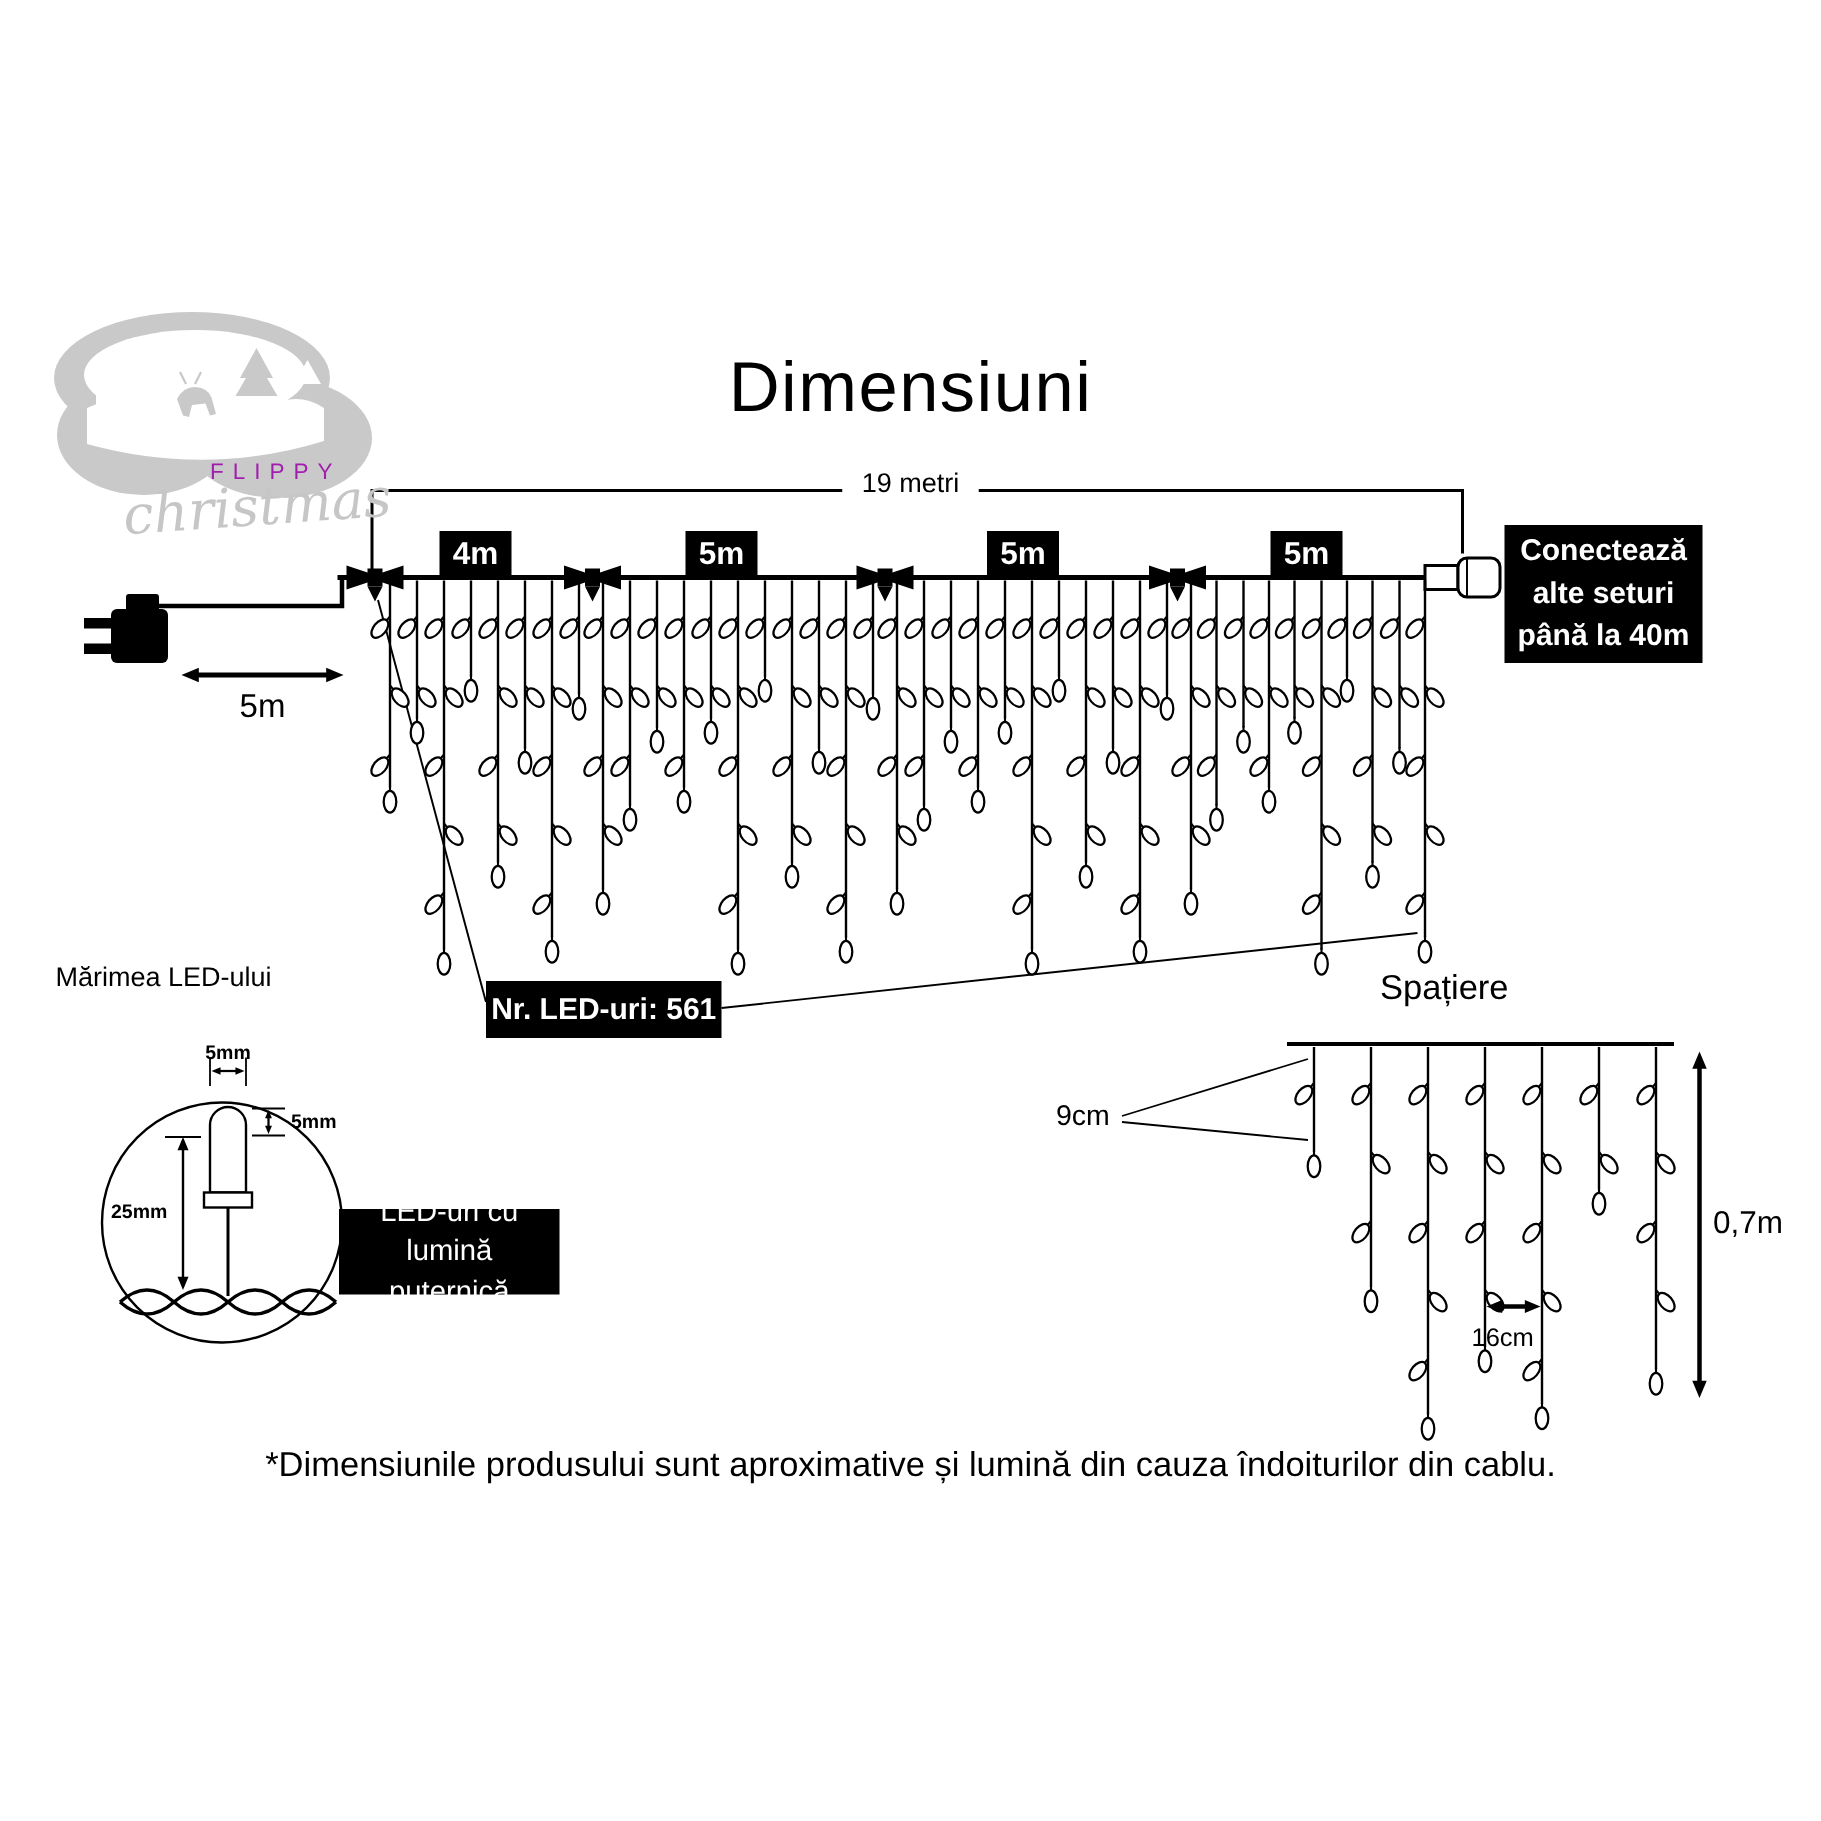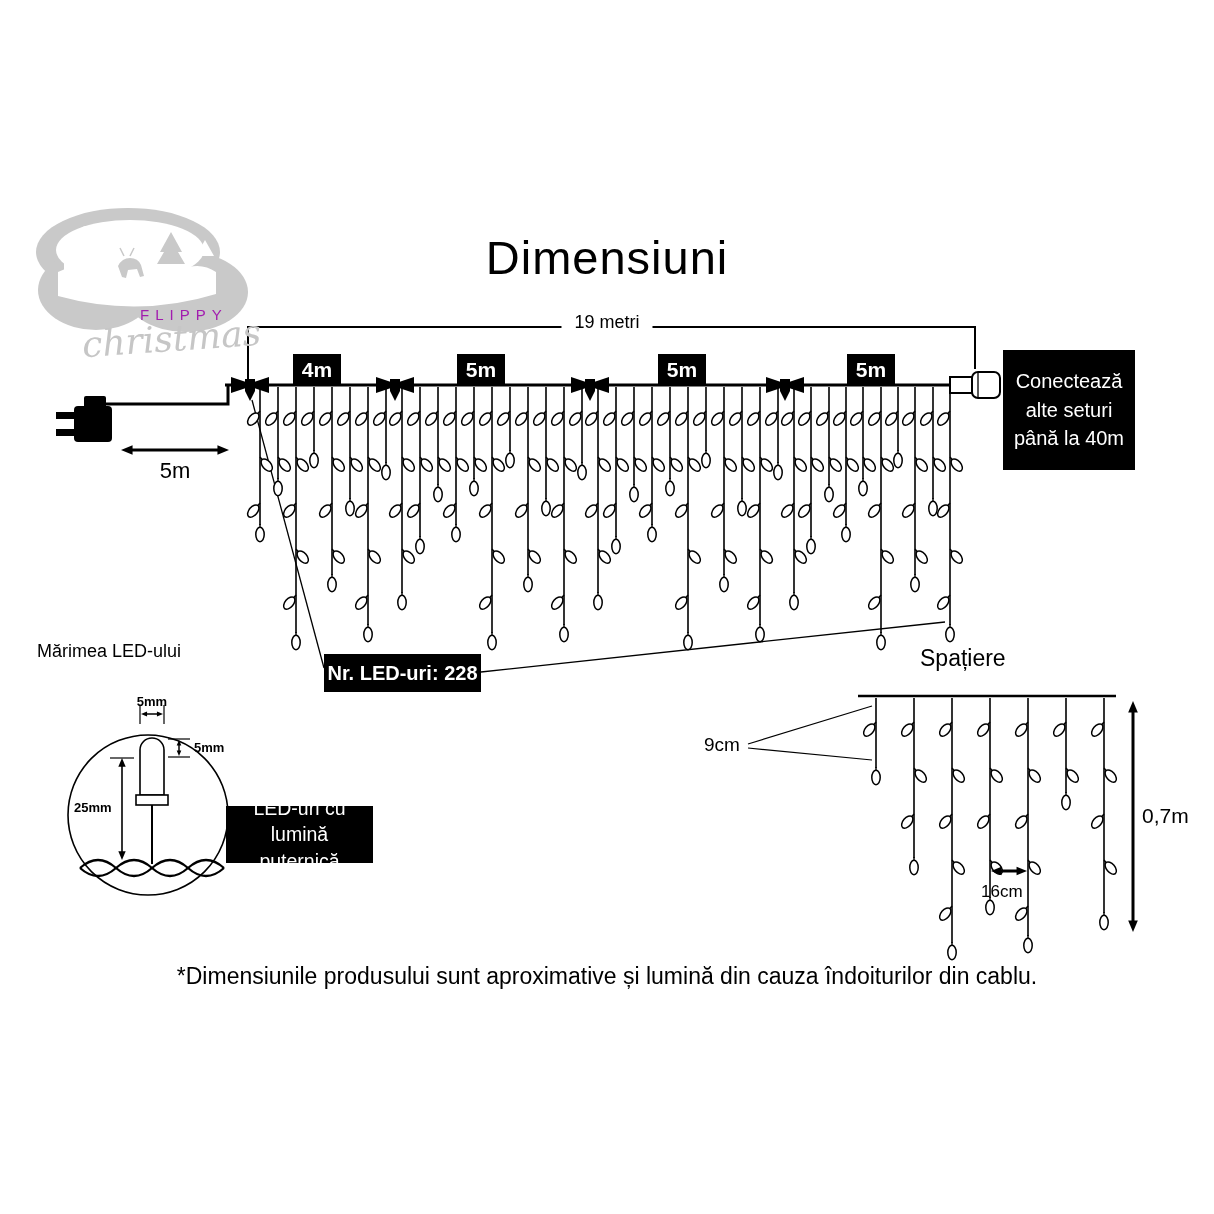--- a/index.html
+++ b/index.html
@@ -8,21 +8,21 @@
   .stage{position:absolute;left:0;top:0;width:1214px;height:1214px}
   #diagram{position:absolute;left:0;top:0}
   .lbl{position:absolute;white-space:nowrap}
   .blackbox{position:absolute;background:#000;color:#fff;display:flex;flex-direction:column;
     align-items:center;justify-content:center;text-align:center;font-weight:bold}
   .title{left:0;top:230px;width:1214px;text-align:center;font-size:47px;font-weight:normal;letter-spacing:1px}
   .dim19{left:50%;top:312px;transform:translateX(-50%);font-size:18px;background:#fff;padding:0 13px}
   .seg{width:48px;height:31px;font-size:21px;top:354px;flex-direction:row}
   .seg0{left:293px}.seg1{left:457px}.seg2{left:658px}.seg3{left:847px}
   .lead5m{left:140px;top:458px;width:70px;text-align:center;font-size:22px}
-  .connectbox{left:1003px;top:350px;width:132px;height:120px;font-size:20px;font-weight:normal;line-height:1.42}
+  .connectbox{left:1003px;top:350px;width:132px;height:92px;font-size:20px;font-weight:bold;line-height:1.42}
   .ledcount{left:324px;top:654px;width:157px;height:38px;font-size:20px}
   .marimea{left:37px;top:641px;width:242px;font-size:18px}
   .mm5top{left:126px;top:694px;width:52px;text-align:center;font-size:13px;font-weight:bold}
   .mm5right{left:194px;top:740px;font-size:13px;font-weight:bold}
   .mm25{left:74px;top:800px;font-size:13px;font-weight:bold}
   .lednote{left:226px;top:806px;width:147px;height:57px;font-size:19.5px;font-weight:normal;line-height:1.35}
   .spatiere{left:920px;top:645px;width:170px;text-align:left;font-size:23px}
   .cm9{left:704px;top:734px;font-size:19px}
   .cm16{left:981px;top:882px;width:56px;text-align:left;font-size:17px}
   .m07{left:1142px;top:804px;font-size:21px}
@@ -975,21 +975,21 @@
   <div class="blackbox seg seg3">5m</div>
 
   <div class="lbl lead5m">5m</div>
 
   <div class="blackbox connectbox">
     <span>Conectează</span>
     <span>alte seturi</span>
     <span>până la 40m</span>
   </div>
 
-  <div class="blackbox ledcount">Nr. LED-uri: 228</div>
+  <div class="blackbox ledcount">Nr. LED-uri: 561</div>
 
   <div class="lbl marimea">Mărimea LED-ului</div>
   <div class="lbl mm5top">5mm</div>
   <div class="lbl mm5right">5mm</div>
   <div class="lbl mm25">25mm</div>
 
   <div class="blackbox lednote">
     <span>LED-uri cu lumină</span>
     <span>puternică</span>
   </div>

